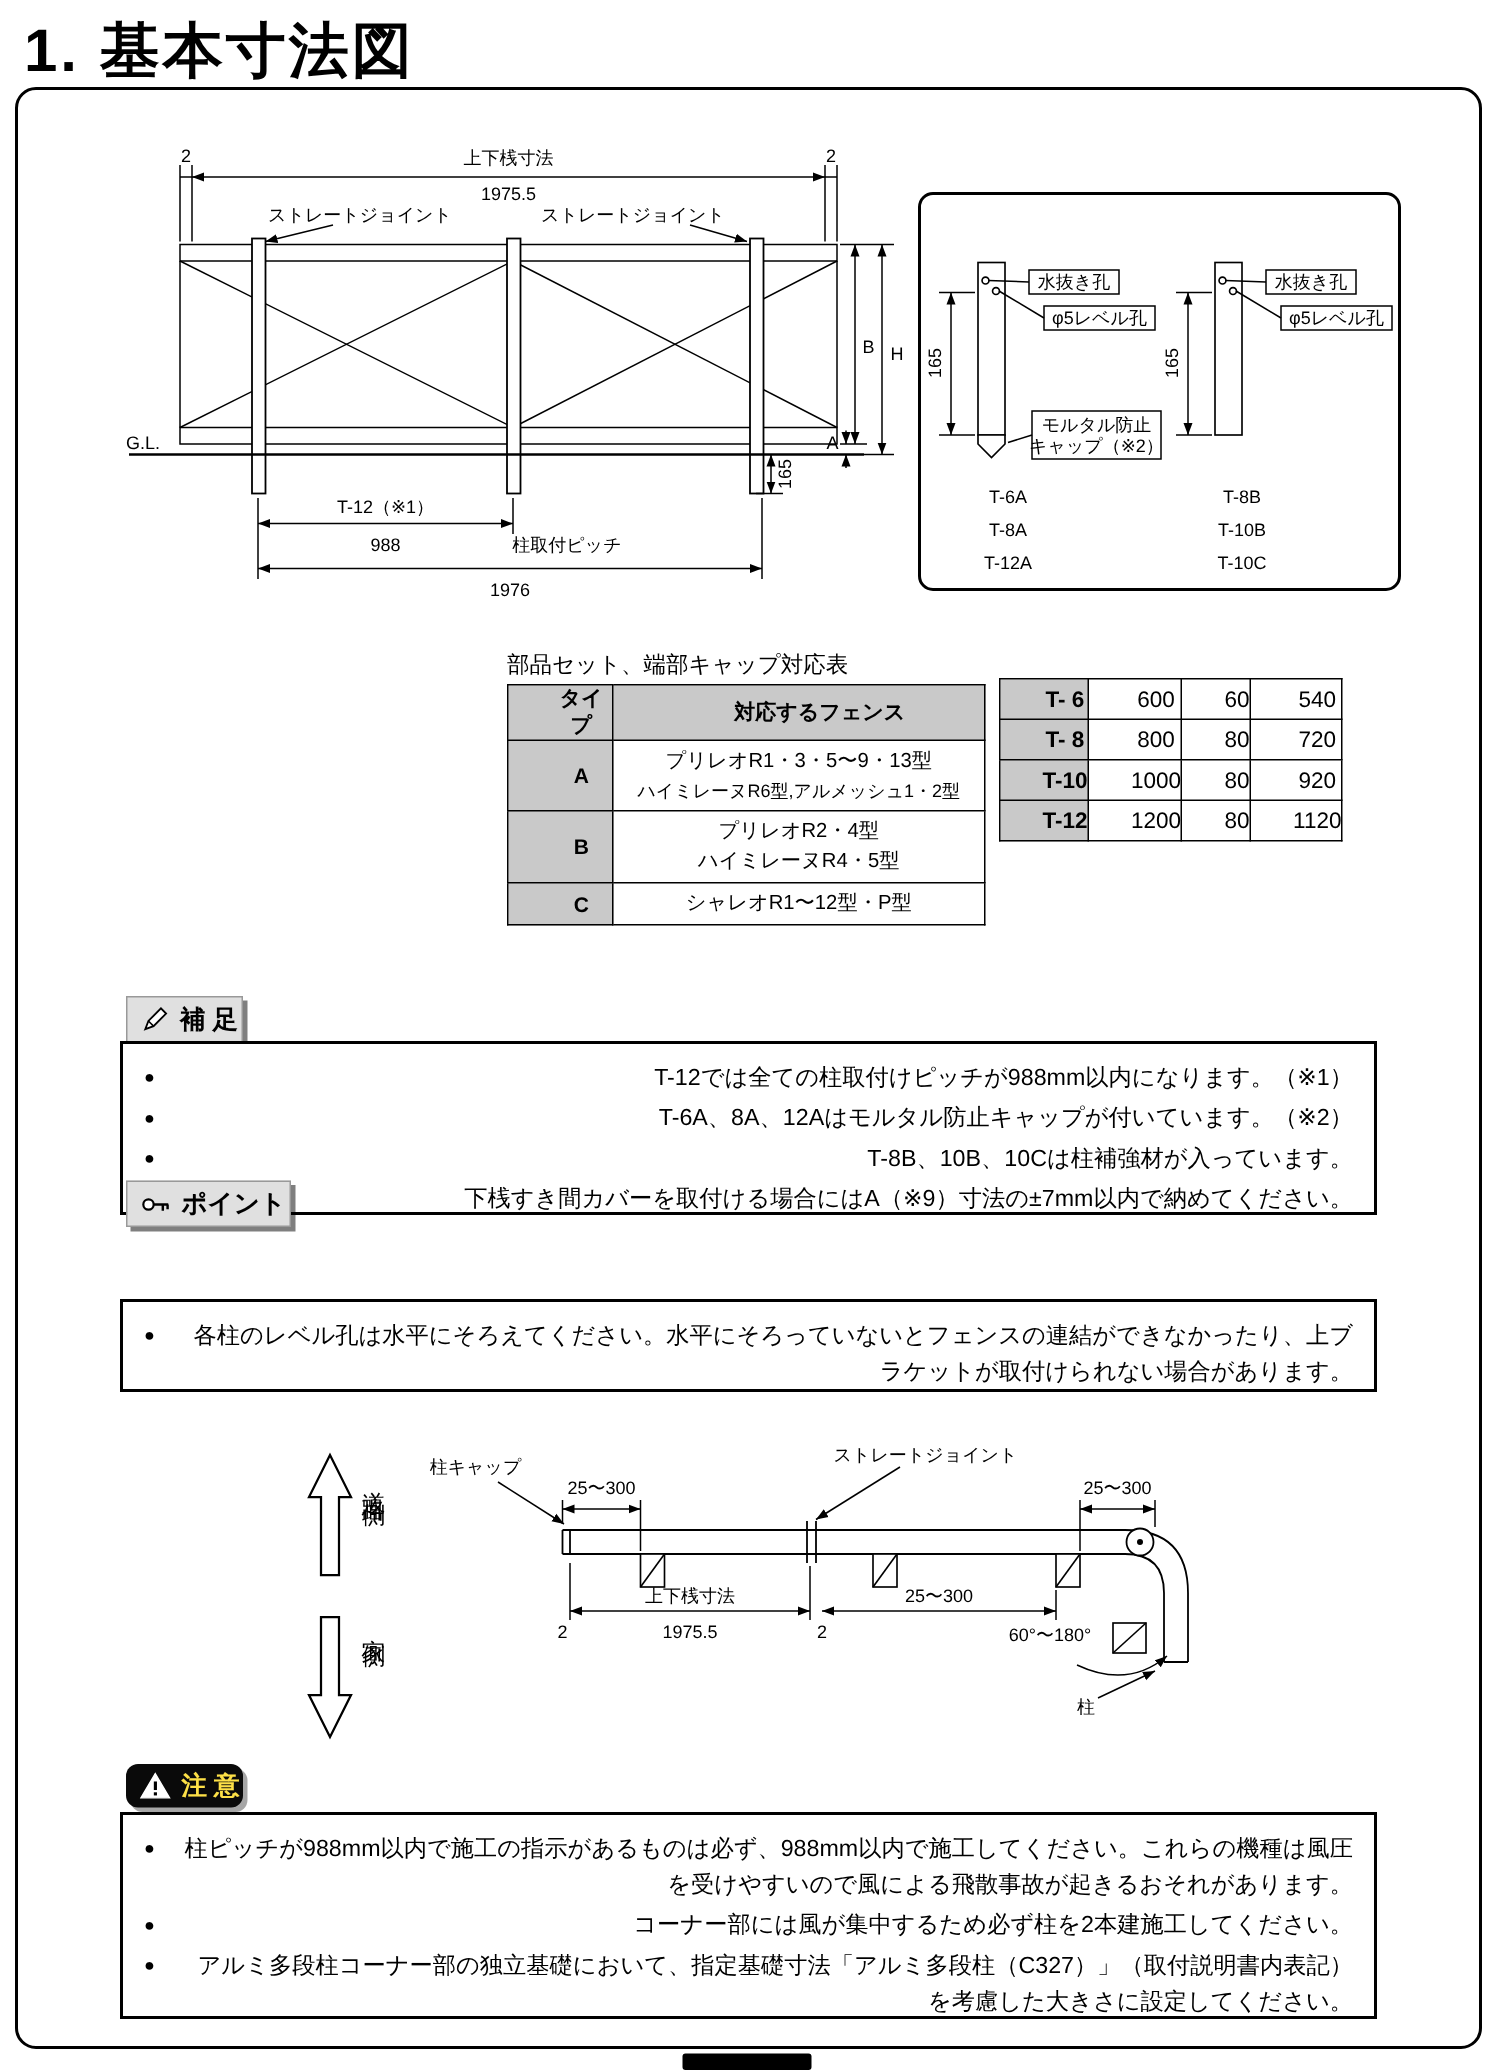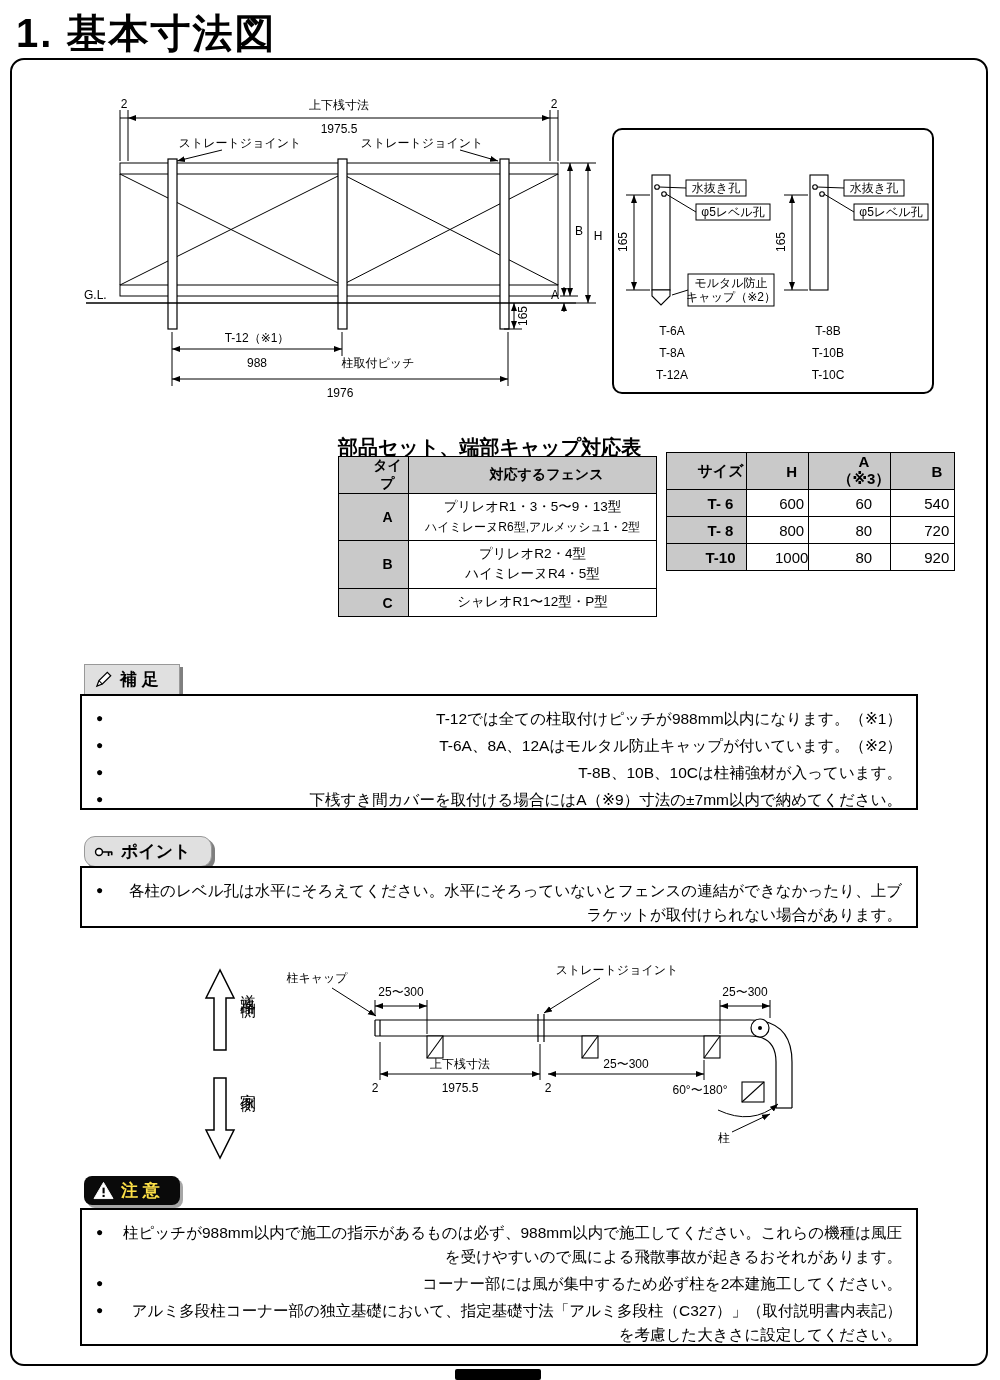--- a/index.html
+++ b/index.html
@@ -4,41 +4,41 @@
 <style>
   *{margin:0;padding:0;box-sizing:border-box;}
   html,body{width:1000px;background:#fff;}
   body{height:1380px;position:relative;color:#000;font-family:"Liberation Sans","DejaVu Sans",sans-serif;overflow:hidden;}
   .abs{position:absolute;}
   .page-title{position:absolute;left:16px;top:6px;font-size:40px;font-weight:bold;letter-spacing:2px;}
   .main-box{position:absolute;left:10px;top:58px;width:978px;height:1308px;border:2px solid #000;border-radius:14px;}
   svg{font-family:inherit;display:block;}
   svg text{fill:#000;stroke:none;font-size:12px;}
   .detail-box{position:absolute;left:612px;top:128px;width:322px;height:266px;border:2px solid #000;border-radius:10px;background:#fff;}
-  .tbl-title{position:absolute;left:338px;top:434px;font-size:20px;font-weight:bold;}
+  .tbl-title{position:absolute;left:338px;top:434px;font-size:15px;font-weight:normal;}
   table{border-collapse:collapse;position:absolute;background:#fff;}
   th,td{border:1.6px solid #000;text-align:center;vertical-align:middle;padding-left:28px;}
   .parts-table{left:338px;top:456px;}
   .parts-table th{background:#c9c9c9;font-size:14px;}
   .parts-table .hdr-type{width:70px;height:25px;}
   .parts-table .hdr-fence{width:248px;}
   .parts-table td{padding:3px 4px;}
   .typecell{font-size:15px;}
   .fl{font-size:13.5px;line-height:1.55;}
   .fl.sm{font-size:12px;}
   .size-table{left:666px;top:452px;}
   .size-table th{background:#c9c9c9;font-size:15px;}
   .size-table .c0{width:80px;height:25px;}
   .size-table .c1{width:62px;}
   .size-table .c2{width:76px;}
   .size-table .c3{width:64px;}
   .size-table td{font-size:15px;height:27px;background:#fff;}
   .size-table .rowhead{height:27px;font-size:15px;}
   .tag{position:absolute;display:inline-flex;align-items:center;gap:7px;background:#e0e0e0;border:1px solid #999;
-       padding:3px 20px 3px 9px;font-size:17px;font-weight:bold;box-shadow:3px 3px 0 rgba(0,0,0,0.5);}
+       padding:3px 2px 3px 9px;font-size:17px;font-weight:bold;box-shadow:3px 3px 0 rgba(0,0,0,0.5);}
   .tag.dark{background:#0a0a0a;color:#fde047;border:none;border-radius:8px;box-shadow:3px 3px 0 rgba(0,0,0,0.35);}
   .tag-icon{display:inline-flex;align-items:center;}
   .note-box{position:absolute;border:2px solid #000;padding:8px 14px;background:#fff;text-align:right;}
   .note-item{position:relative;padding-left:22px;margin:3px 0;font-size:15.5px;line-height:1.55;}
   .note-item::before{content:"●";position:absolute;left:0;top:2px;font-size:12px;}
   .plan-wrap{position:absolute;left:180px;top:958px;width:660px;height:215px;}
   .vtext{position:absolute;writing-mode:vertical-rl;font-size:16px;letter-spacing:4px;line-height:1;}
   .footer-badge{position:absolute;left:455px;top:1369px;width:86px;height:11px;background:#000;border-radius:2px;}
 </style>
 </head>
@@ -207,64 +207,64 @@
     <th class="typecell">C</th>
     <td>
       <div class="fl">シャレオR1〜12型・P型</div>
     </td>
   </tr>
 </tbody>
   </table>
 
 <table class="size-table">
   <tbody>
-      <tr>
-    <th class="c0">サイズ</th>
-    <th class="c1">H</th>
-    <th class="c2">A（※3）</th>
-    <th class="c3">B</th>
-  </tr>
   <tr>
     <th class="rowhead">T- 6</th>
     <td>600</td>
     <td>60</td>
     <td>540</td>
   </tr>
   <tr>
     <th class="rowhead">T- 8</th>
     <td>800</td>
     <td>80</td>
     <td>720</td>
   </tr>
   <tr>
     <th class="rowhead">T-10</th>
     <td>1000</td>
     <td>80</td>
     <td>920</td>
+  </tr>
+  <tr>
+    <th class="rowhead">T-12</th>
+    <td>1200</td>
+    <td>80</td>
+    <td>1120</td>
   </tr>
 </tbody>
   </table>
 
 <div class="tag" style="left:84px;top:664px;">
   <span class="tag-icon">
     <svg width="19" height="19" viewBox="0 0 20 20">
         <path d="M3 17 L5.2 11.2 L14 2.4 L17.6 6 L8.8 14.8 Z" fill="#fff" stroke="#000" stroke-width="1.3"></path>
         <path d="M5.2 11.2 L8.8 14.8" stroke="#000" stroke-width="1.1"></path>
       </svg>
   </span>
   <span>補 足</span>
 </div>
 <div class="note-box" style="left:80px;top:694px;width:838px;height:116px;">
   <div class="note-item">T-12では全ての柱取付けピッチが988mm以内になります。（※1）</div>
   <div class="note-item">T-6A、8A、12Aはモルタル防止キャップが付いています。（※2）</div>
   <div class="note-item">T-8B、10B、10Cは柱補強材が入っています。</div>
   <div class="note-item">下桟すき間カバーを取付ける場合にはA（※9）寸法の±7mm以内で納めてください。</div>
 </div>
 
-<div class="tag" style="left:84px;top:836px;border-radius:11px;">
+<div class="tag" style="left:84px;top:787px;">
   <span class="tag-icon">
     <svg width="20" height="16" viewBox="0 0 22 16">
         <circle cx="5.5" cy="8" r="3.8" fill="#fff" stroke="#000" stroke-width="1.6"></circle>
         <path d="M9.5 8 H20 M16 8 V12.5 M19.5 8 V11.5" stroke="#000" stroke-width="1.8" fill="none"></path>
       </svg>
   </span>
   <span>ポイント</span>
 </div>
 <div class="note-box" style="left:80px;top:866px;width:838px;height:62px;">
   <div class="note-item">各柱のレベル孔は水平にそろえてください。水平にそろっていないとフェンスの連結ができなかったり、上ブラケットが取付けられない場合があります。</div>

